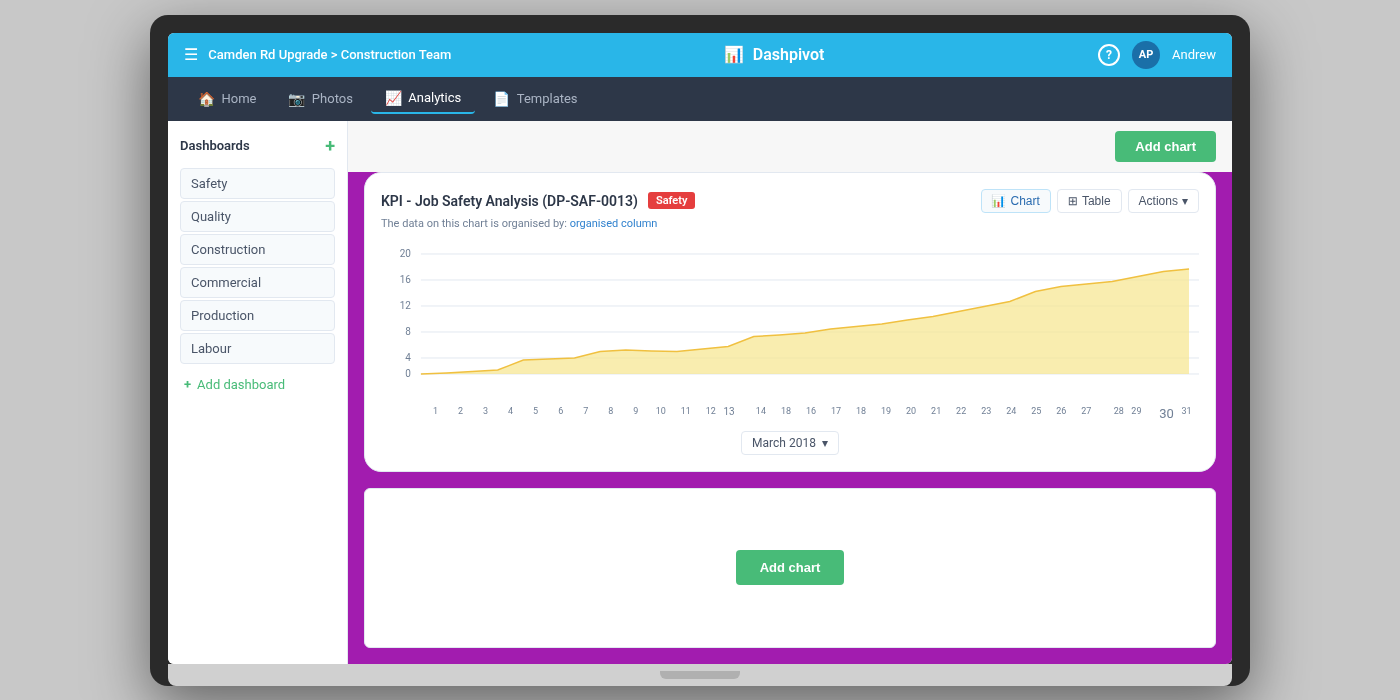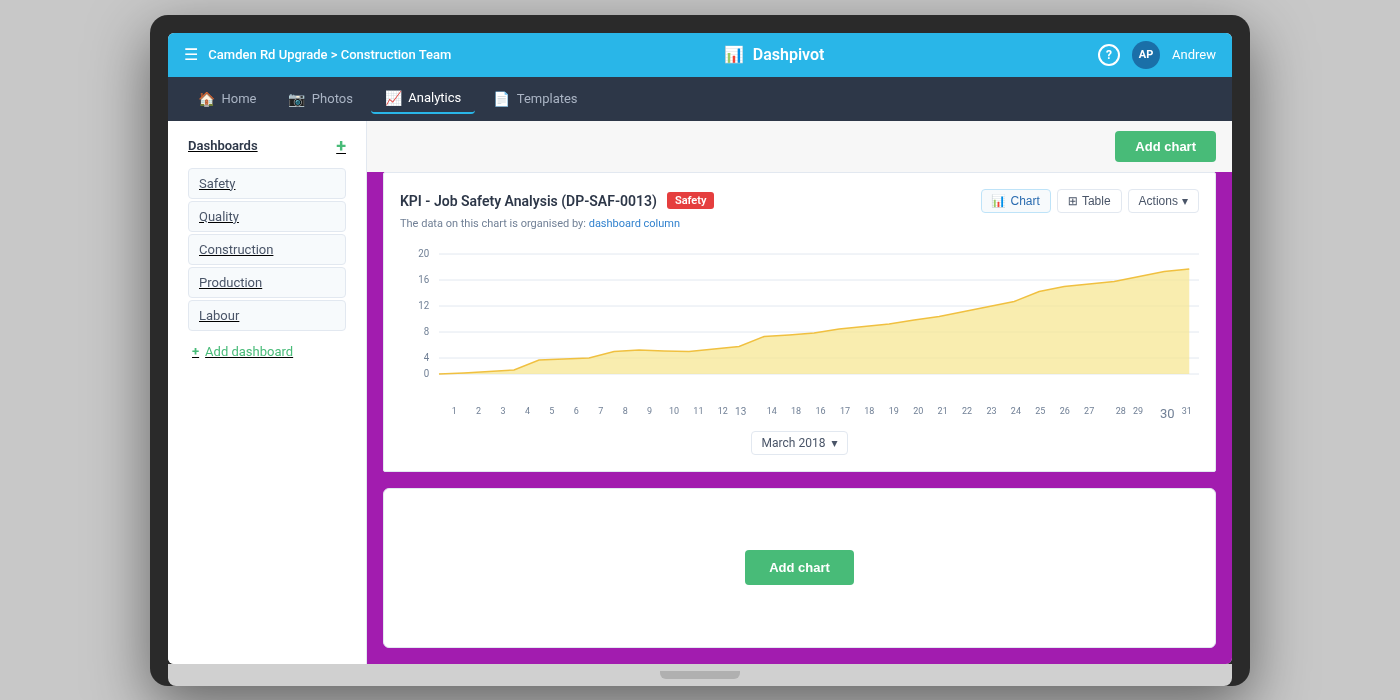--- a/index.html
+++ b/index.html
@@ -112,26 +112,25 @@
 
     
     .main-layout {
       display: flex;
       height: calc(100% - 88px);
       min-height: 520px;
     }
 
     
     .sidebar {
-      width: 199px;
+      width: 180px;
       background: white;
       border-right: 1px solid #e2e8f0;
-      padding: 14px 20px;
+      padding: 14px 12px;
       flex-shrink: 0;
-      text-decoration: underline;
     }
     .sidebar-header {
       display: flex;
       align-items: center;
       justify-content: space-between;
       margin-bottom: 12px;
     }
     .sidebar-title {
       font-size: 13px;
       font-weight: 600;
@@ -184,21 +183,21 @@
       border-radius: 4px;
       font-size: 13px;
       font-weight: 600;
       cursor: pointer;
     }
 
     
     .chart-card {
       background: white;
       border: 1px solid #e2e8f0;
-      border-radius: 2px;
+      border-radius: 17px;
       margin: 0 16px 16px 16px;
       padding: 16px;
     }
     .chart-card-header {
       display: flex;
       align-items: center;
       justify-content: space-between;
       margin-bottom: 4px;
     }
     .chart-title-section {
@@ -367,20 +366,21 @@
     <div class="main-layout">
 
       <div class="sidebar">
         <div class="sidebar-header">
           <span class="sidebar-title">Dashboards</span>
           <span class="add-icon">+</span>
         </div>
         <div class="sidebar-item">Safety</div>
         <div class="sidebar-item">Quality</div>
         <div class="sidebar-item">Construction</div>
+        <div class="sidebar-item">Commercial</div>
         <div class="sidebar-item">Production</div>
         <div class="sidebar-item">Labour</div>
         <div class="add-dashboard">
           <span style="color:#48bb78;font-weight:bold;">+</span>
           <span>Add dashboard</span>
         </div>
       </div>
 
       <div class="content-area">
         <div class="content-header">
@@ -403,21 +403,21 @@
                 <span>Table</span>
               </button>
               <button class="actions-btn">
                 <span>Actions</span>
                 <span>▾</span>
               </button>
             </div>
           </div>
           <div class="chart-subtitle">
             <span>The data on this chart is organised by:</span>
-            <a href="#"> dashboard column</a>
+            <a href="#"> organised column</a>
           </div>
 
           <div class="chart-wrapper">
             <svg class="chart-svg" id="main-chart" viewBox="0 0 820 160" preserveAspectRatio="none">
 
               <line class="grid-line" x1="40" y1="10" x2="820" y2="10"></line>
               <line class="grid-line" x1="40" y1="36" x2="820" y2="36"></line>
               <line class="grid-line" x1="40" y1="62" x2="820" y2="62"></line>
               <line class="grid-line" x1="40" y1="88" x2="820" y2="88"></line>
               <line class="grid-line" x1="40" y1="114" x2="820" y2="114"></line>

